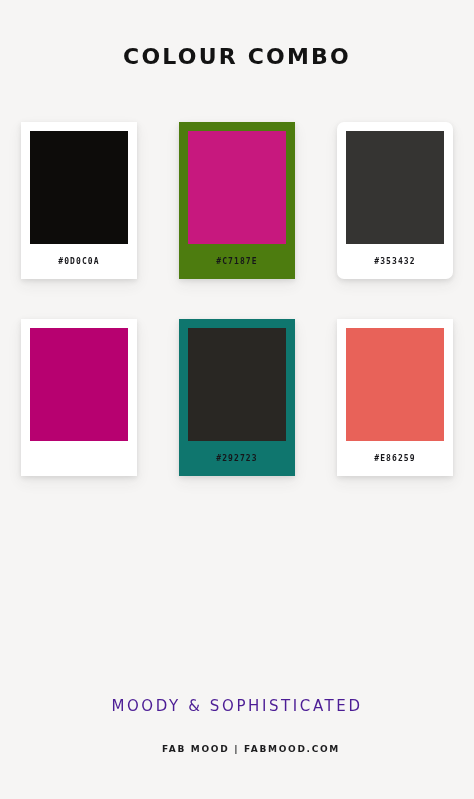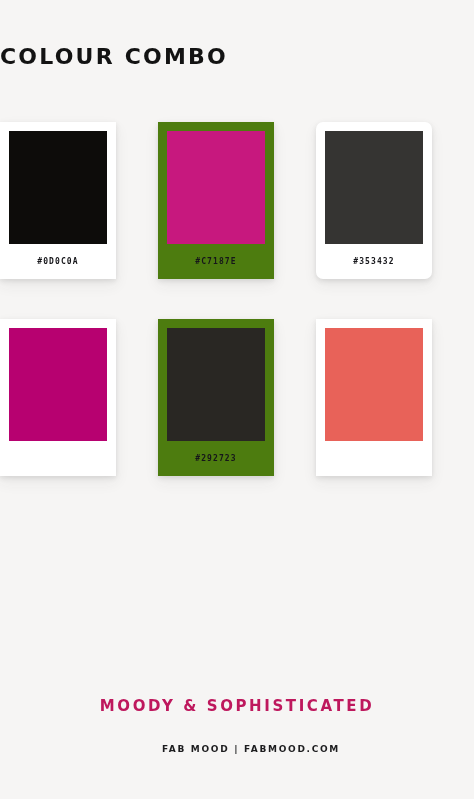--- a/index.html
+++ b/index.html
@@ -15,21 +15,21 @@
   }
 
   #poster {
     position: relative;
     width: 474px;
     height: 799px;
     background: #f6f5f4;
     box-sizing: border-box;
     display: flex;
     flex-direction: column;
-    align-items: flex-start;
+    align-items: center;
   }
 
   
   #title {
     margin-top: 46px;
     font-family: "DejaVu Sans", sans-serif;
     font-size: 22px;
     font-weight: bold;
     letter-spacing: 2.2px;
     color: #131313;
@@ -134,28 +134,29 @@
 
     <div class="card" style="background: rgb(255, 255, 255); border-radius: 7px;">
       <span class="chip" style="background:#353432;"></span>
       <div class="chip-label">#353432</div>
     </div>
 
     <div class="card" style="background: rgb(255, 255, 255);">
       <span class="chip" style="background:#B70170;"></span>
     </div>
 
-    <div class="card" style="background: #4d7c0f;">
+    <div class="card" style="background: #0f766e;">
       <span class="chip" style="background:#292723;"></span>
       <div class="chip-label">#292723</div>
     </div>
 
     <div class="card" style="background: rgb(255, 255, 255);">
       <span class="chip" style="background:#E86259;"></span>
+      <div class="chip-label">#E86259</div>
     </div>
 
   </div>
 
-  <div id="tagline" style="color: #be185d; font-weight: bold;">MOODY &amp; SOPHISTICATED</div>
+  <div id="tagline" style="color: #4c1d95;">MOODY &amp; SOPHISTICATED</div>
 
   <div id="credit" style="color: rgb(29, 29, 31);">FAB MOOD | FABMOOD.COM</div>
 
 </div>
 
 </body></html>

